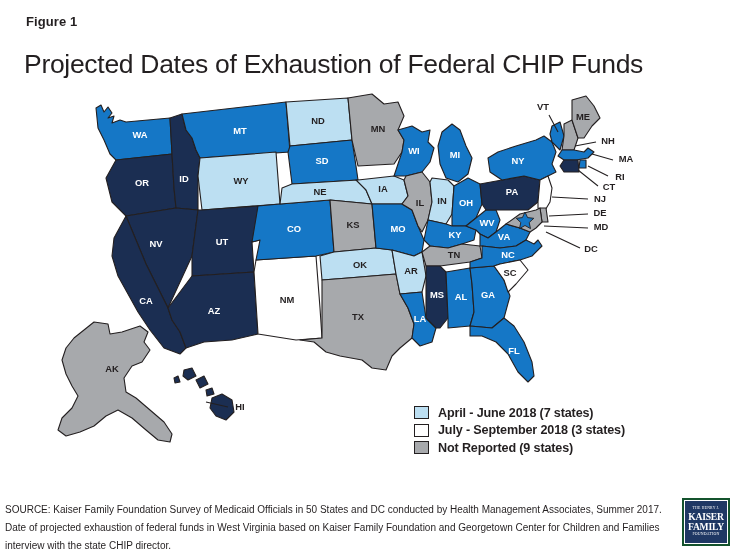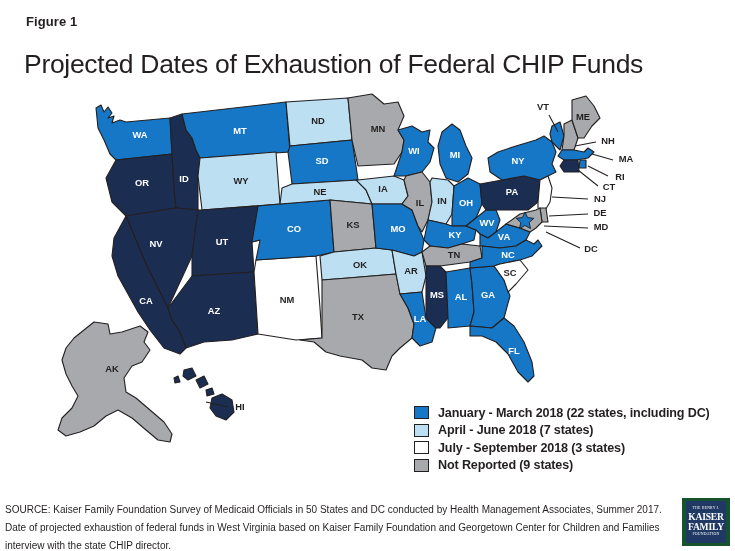--- a/index.html
+++ b/index.html
@@ -40,21 +40,21 @@
 
   #footer{
     position:absolute;left:0;top:497px;width:735px;height:54px;
   }
   #source-note{
     position:absolute;left:5px;top:4px;width:668px;
     font-size:10px;line-height:18px;color:#231f20;
   }
   #kff-logo{
     position:absolute;right:5px;top:1px;width:48px;height:48px;
-    background:#ffffff;border:4px solid #14532d;box-sizing:border-box;
+    background:#ffffff;border:2px solid #14532d;box-sizing:border-box;
     display:flex;align-items:center;justify-content:center;
   }
   #kff-inner{
     width:42px;height:42px;background:#1f3864;color:#ffffff;
     display:flex;flex-direction:column;align-items:center;justify-content:center;
     font-family:"Liberation Serif",serif;line-height:1;
   }
   .kff-top{font-size:3.8px;letter-spacing:.2px;margin-bottom:1px;}
   .kff-mid{font-size:9.6px;font-weight:bold;letter-spacing:-.2px;}
   .kff-bot{font-size:3.9px;letter-spacing:.2px;margin-top:1.5px;}
@@ -249,24 +249,20 @@
     <line class="lead" x1="580" y1="168" x2="546" y2="152"></line>
     <text class="lbl lbl-d" x="591" y="170">DC</text>
 
     <line class="lead" x1="228" y1="327" x2="206" y2="322"></line>
     <text class="lbl lbl-d" x="240" y="328">HI</text>
   </g>
 </svg>
 </div>
 
 <div id="legend">
-  <div class="leg-row">
-    <span class="leg-sw" style="background:#1577c6"></span>
-    <span class="leg-txt">January - March 2018 (22 states, including DC)</span>
-  </div>
   <div class="leg-row">
     <span class="leg-sw" style="background:#bcdff2"></span>
     <span class="leg-txt">April -  June 2018 (7 states)</span>
   </div>
   <div class="leg-row">
     <span class="leg-sw" style="background:#ffffff"></span>
     <span class="leg-txt">July - September 2018 (3 states)</span>
   </div>
   <div class="leg-row">
     <span class="leg-sw" style="background:#a7a9ac"></span>

